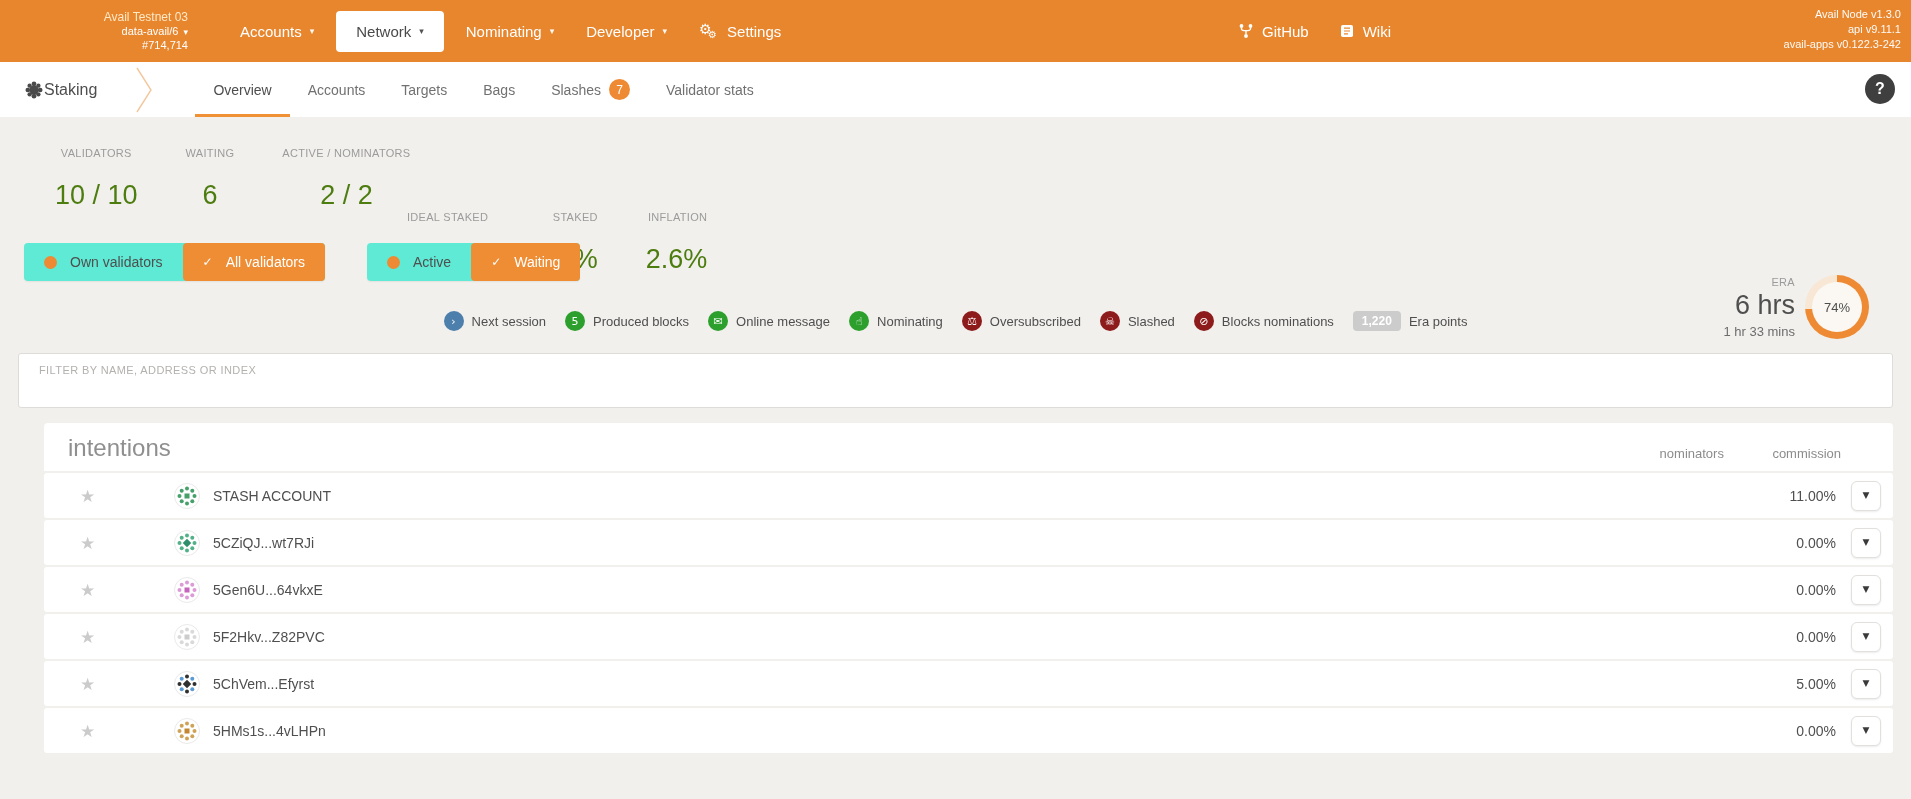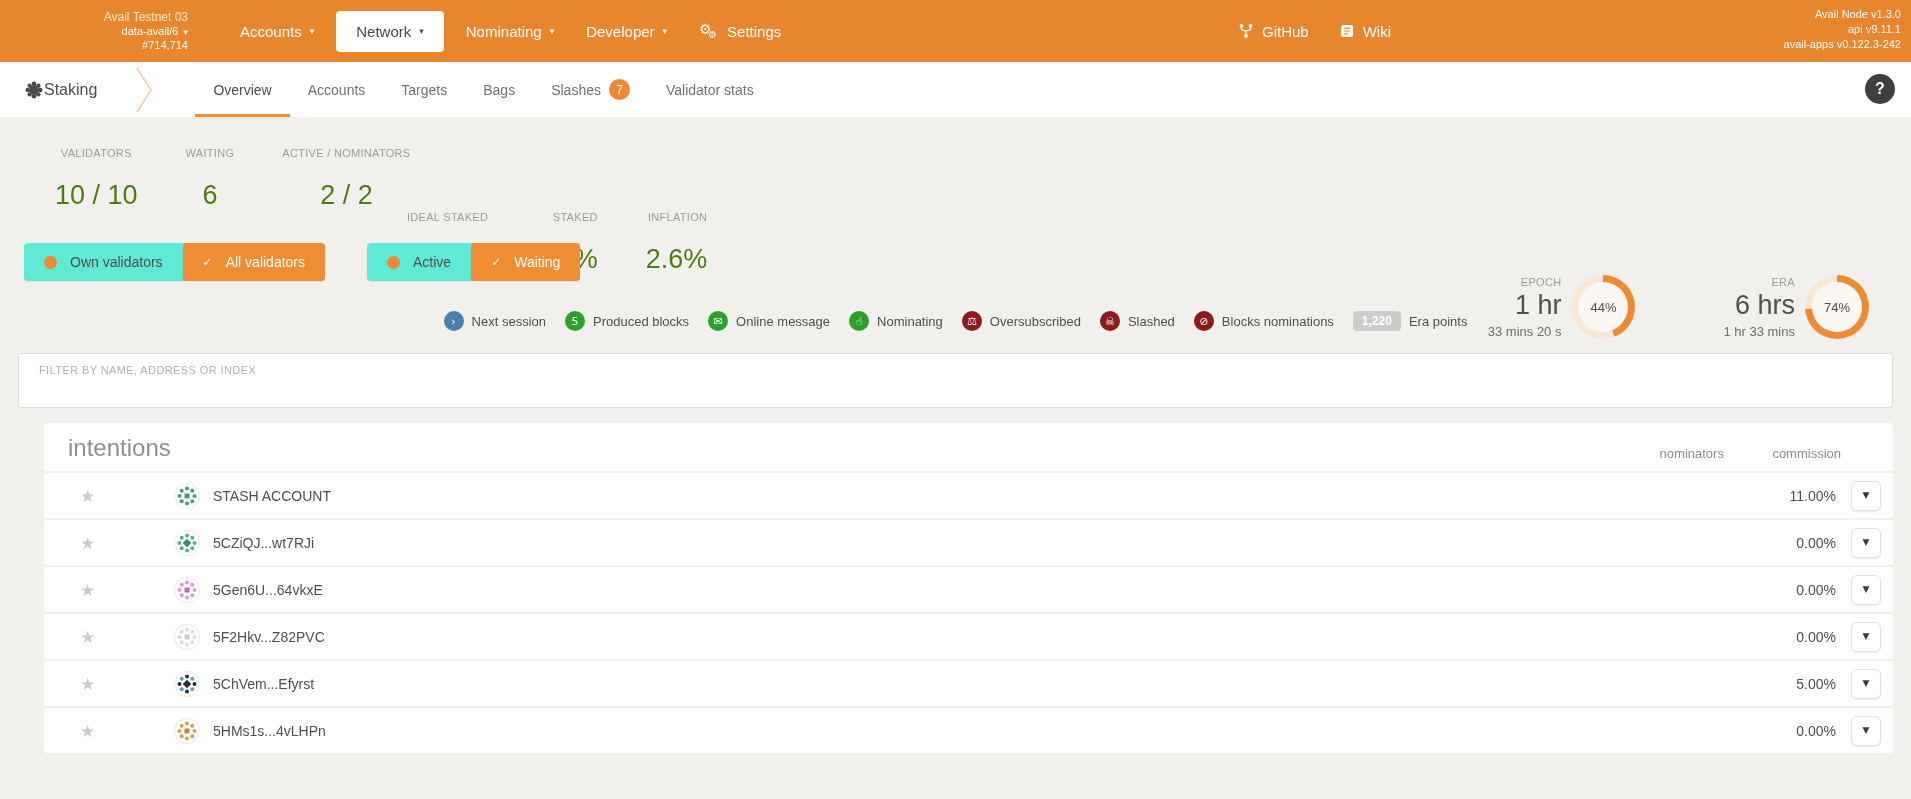--- a/index.html
+++ b/index.html
@@ -264,30 +264,20 @@
       <div class="stat-label">STAKED</div>
       <div class="stat-value">0.3%</div>
     </div>
     <div class="stat">
       <div class="stat-label">INFLATION</div>
       <div class="stat-value">2.6%</div>
     </div>
   </div>
 
   <div class="timers">
-    <div class="timer">
-      <div class="timer-text">
-        <div class="stat-label">EPOCH</div>
-        <div class="timer-value">1 hr</div>
-        <div class="timer-sub">33 mins 20 s</div>
-      </div>
-      <div class="donut" style="--p: 44;">
-        <span class="donut-pct">44%</span>
-      </div>
-    </div>
     <div class="timer">
       <div class="timer-text">
         <div class="stat-label">ERA</div>
         <div class="timer-value">6 hrs</div>
         <div class="timer-sub">1 hr 33 mins</div>
       </div>
       <div class="donut" style="--p: 74;">
         <span class="donut-pct">74%</span>
       </div>
     </div>

